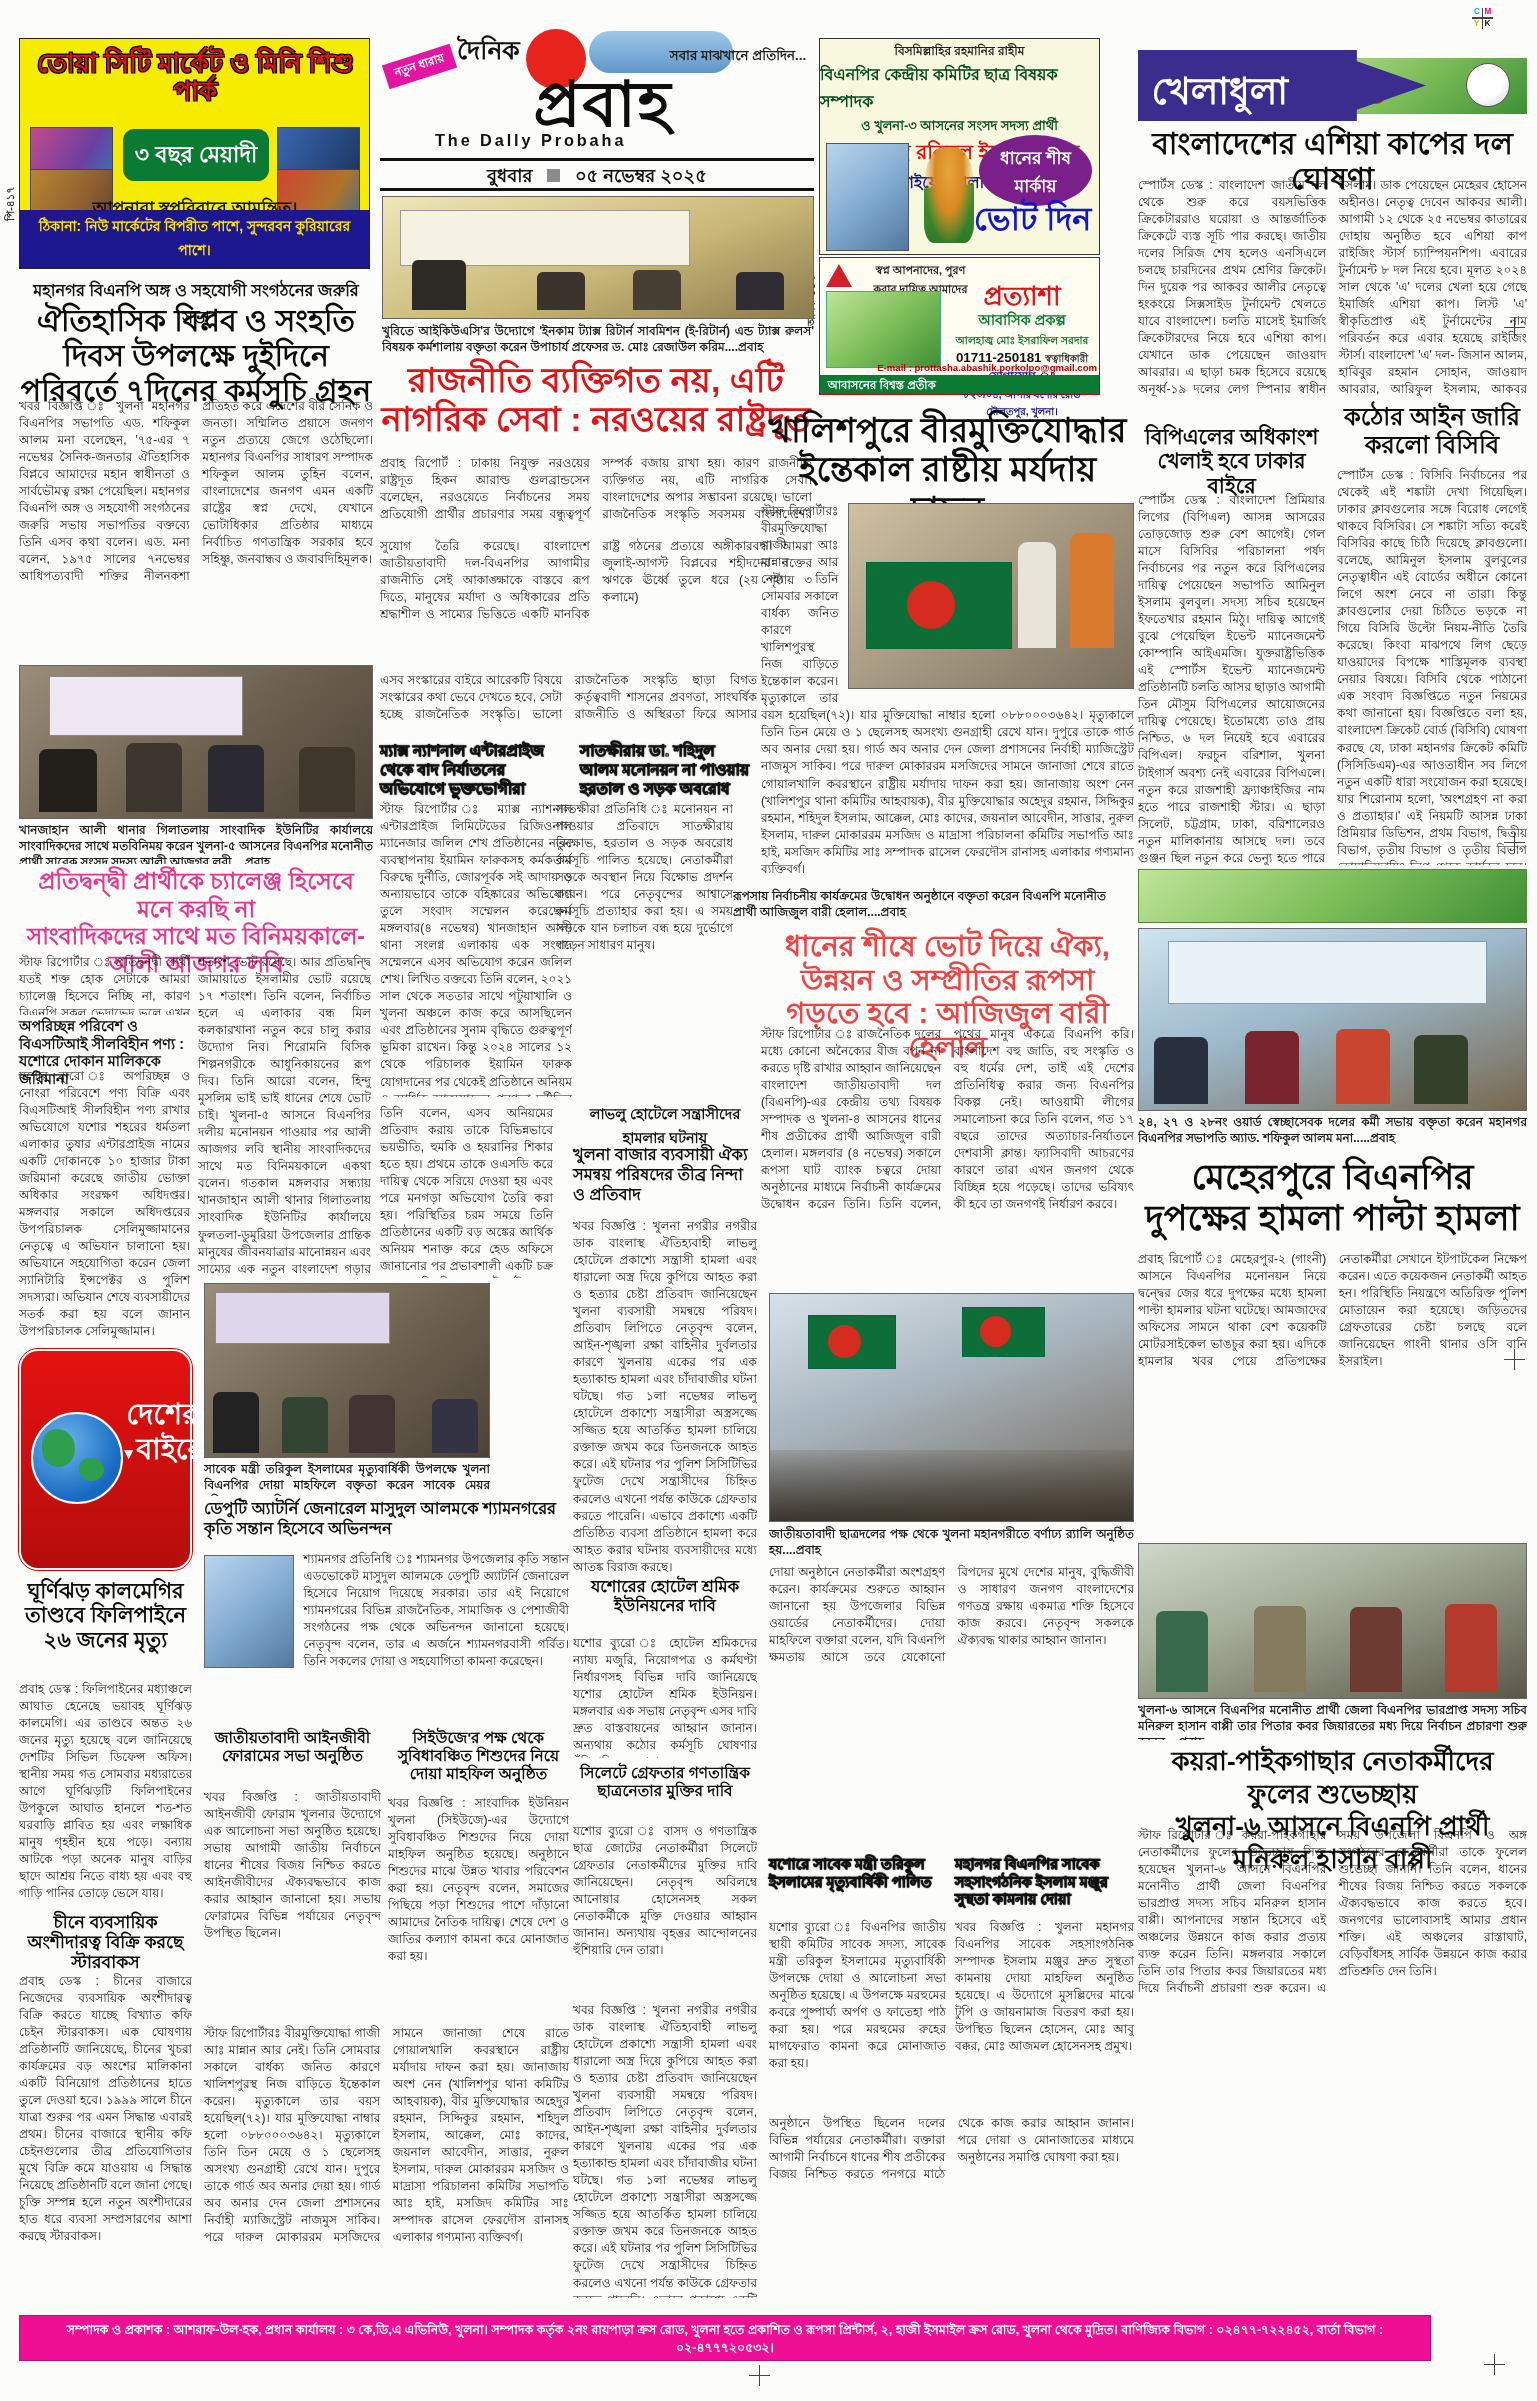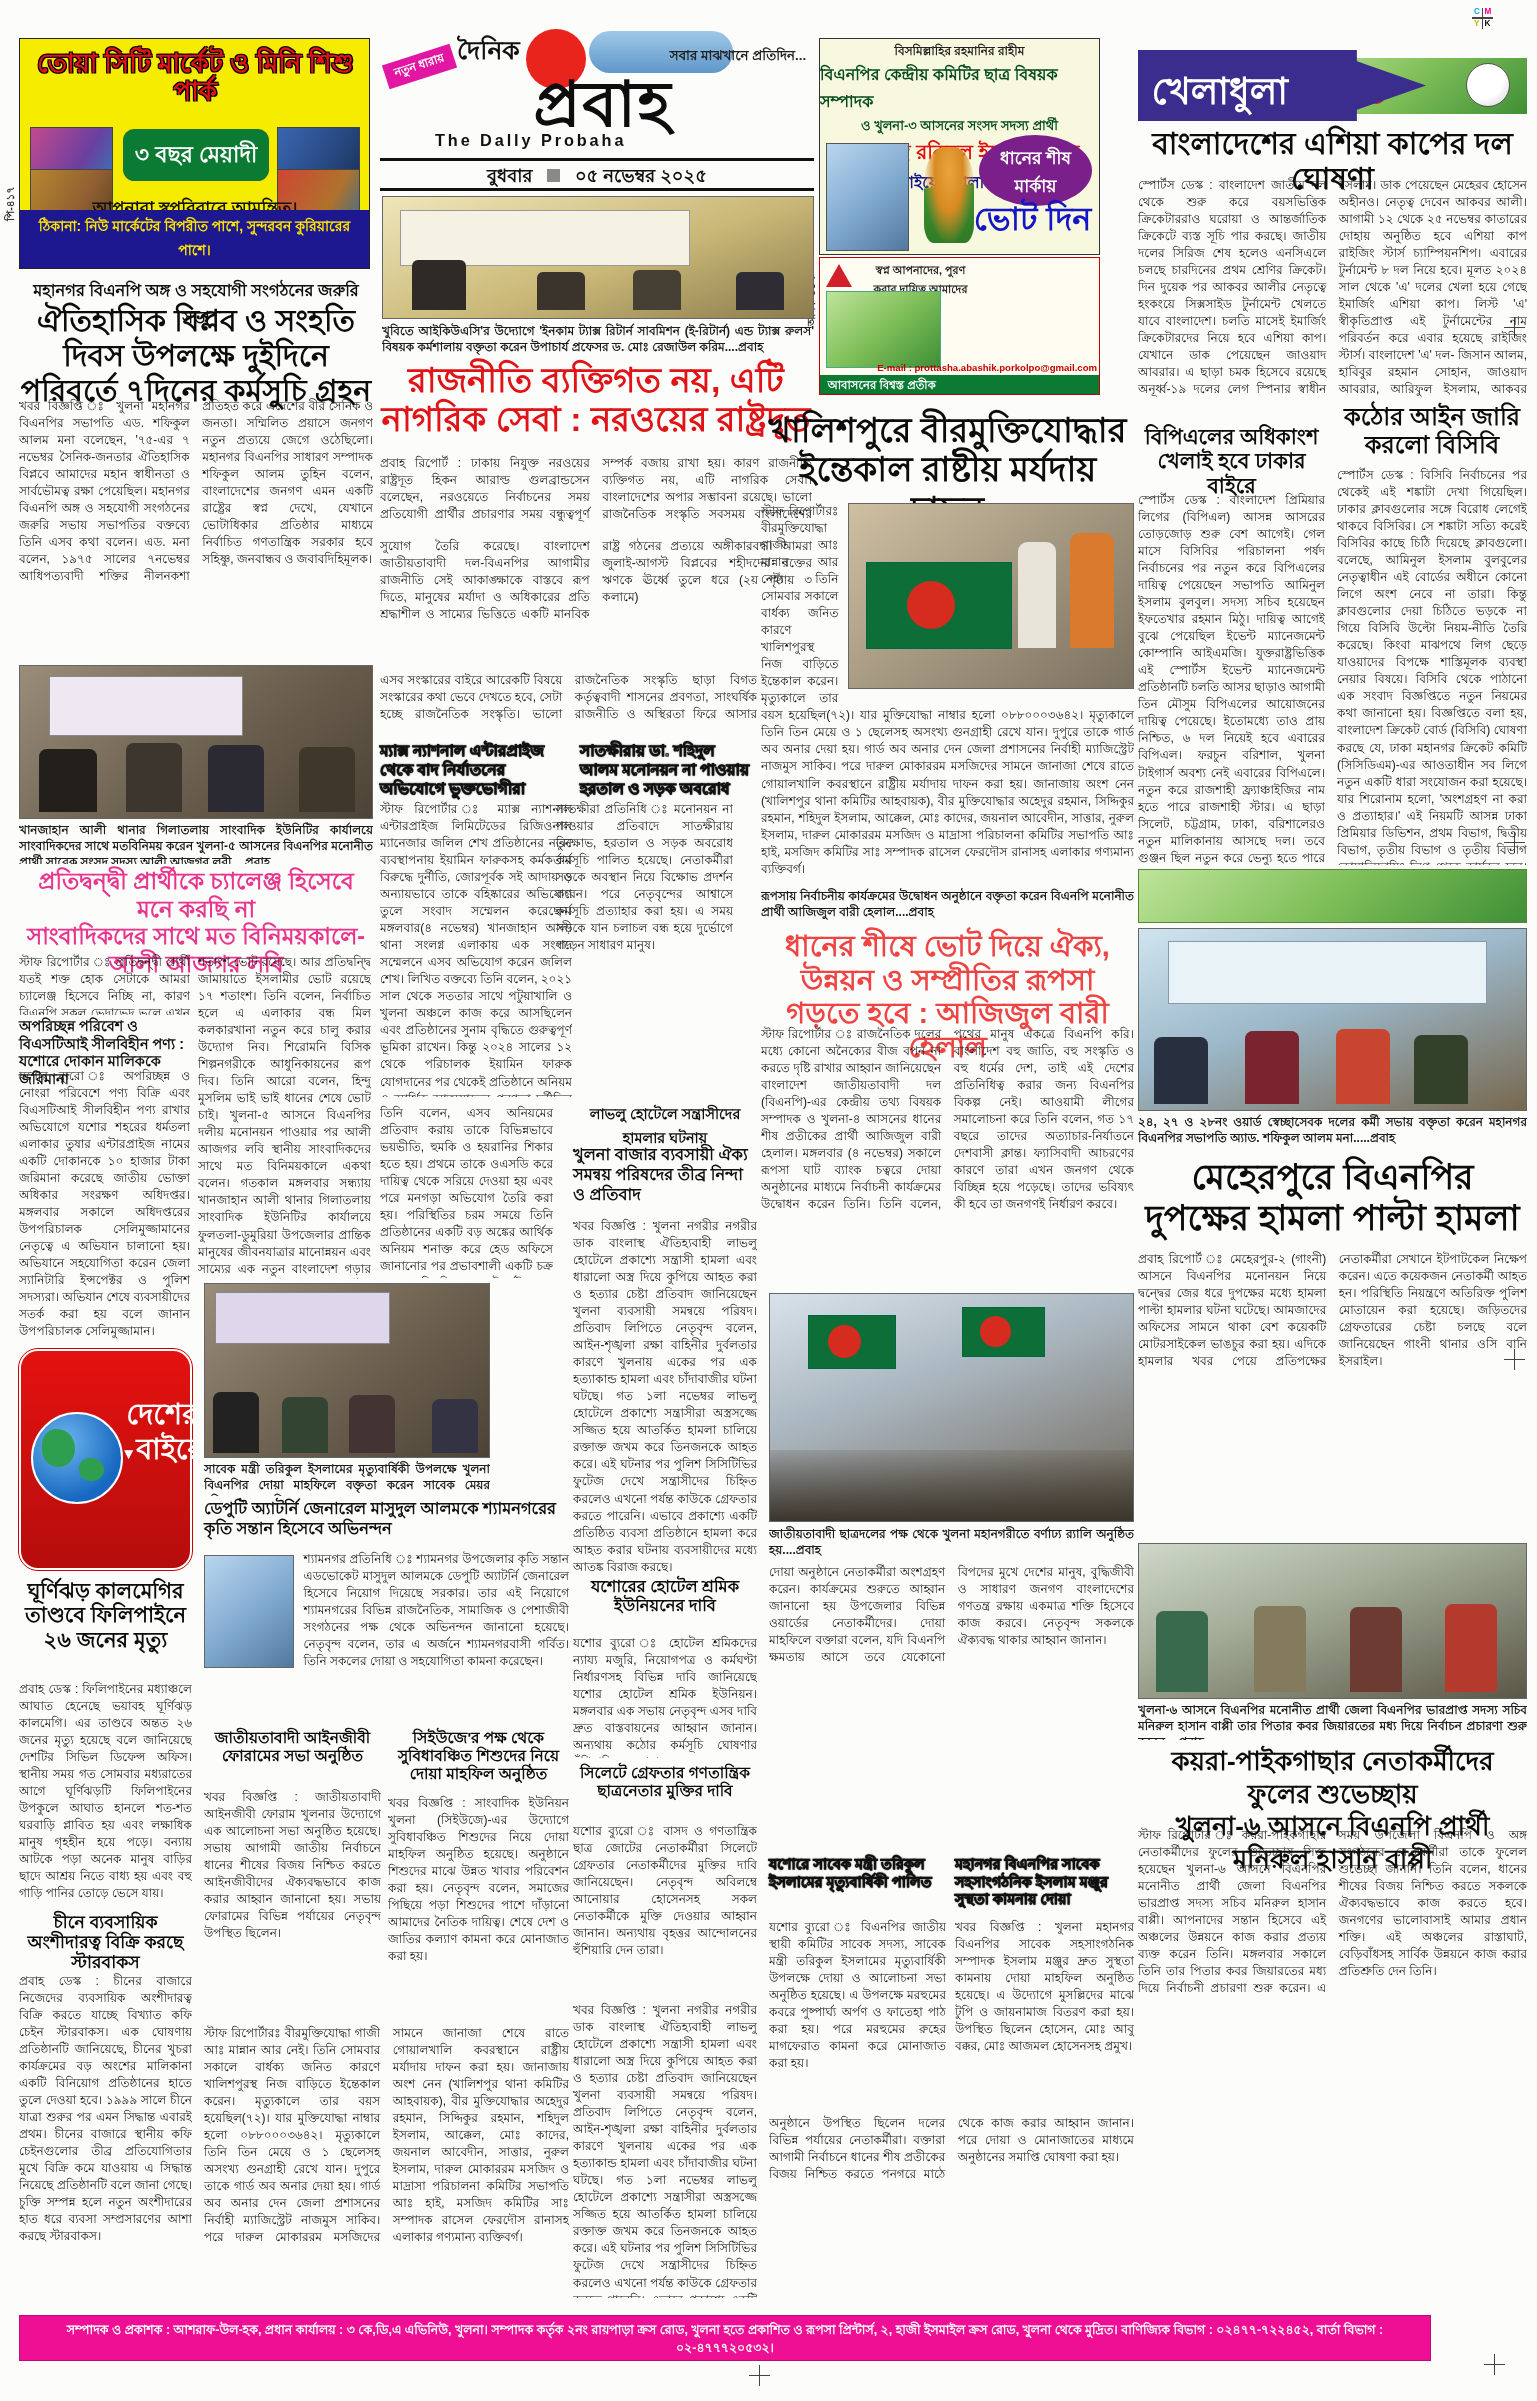--- a/index.html
+++ b/index.html
@@ -129,20 +129,32 @@
     <div style="position:absolute;right:7.7px;bottom:5.8px;font-weight:bold;font-size:32px;color:#1515c8;">ভোট দিন</div>
   </div>
 
   <div class="abs" style="left:819px;top:257px;width:281px;height:138px;background:#fffdf2;border:1.9px solid #c40000;">
     <div class="abs" style="left:5.8px;top:5.8px;width:0;height:0;border-left:13.4px solid transparent;border-right:13.4px solid transparent;border-bottom:23px solid #d21f2c;"></div>
     <div class="abs" style="left:38px;top:3.8px;width:125px;text-align:center;">
       <div style="font-weight:bold;font-size:11px;color:#222;">স্বপ্ন আপনাদের, পুরণ</div>
       <div style="font-weight:bold;font-size:11px;color:#222;">করার দায়িত্ব আমাদের</div>
     </div>
     <div class="abs ph-green" style="left:5.8px;top:33px;width:115px;height:77px;border:1px solid #4a8;"></div>
+    <div class="abs" style="left:127px;top:25px;width:150px;text-align:center;">
+      <div style="font-weight:bold;font-size:26px;color:#e0121a;line-height:1;">প্রত্যাশা</div>
+      <div style="font-weight:bold;font-size:14.4px;color:#0b7a33;">আবাসিক প্রকল্প</div>
+      <div style="font-weight:bold;font-size:10.6px;color:#0b7a33;">আলহাজ্ব মোঃ ইসরাফিল সরদার</div>
+      <div style="font-weight:bold;font-size:13.4px;color:#111;">
+        <span>01711-250181</span>
+        <span style="font-size:10px;color:#333;">স্বত্বাধিকারী</span>
+      </div>
+      <div style="font-weight:bold;font-size:11.5px;color:#15158c;">যোগাযোগ ঃ</div>
+      <div style="font-weight:bold;font-size:10px;color:#15158c;">৮২০/০৪, আপার যশোর রোড</div>
+      <div style="font-weight:bold;font-size:10px;color:#15158c;">দৌলতপুর, খুলনা।</div>
+    </div>
     <div class="abs" style="left:0;bottom:0;width:100%;height:19px;background:#0b7a33;">
       <span style="color:#fff;font-weight:bold;font-size:11.5px;padding-left:7.7px;line-height:19px;">আবাসনের বিশ্বস্ত প্রতীক</span>
     </div>
     <div class="abs" style="right:1.9px;bottom:21px;font-weight:bold;font-size:9.6px;color:#c40000;">E-mail : prottasha.abashik.porkolpo@gmail.com</div>
   </div>
 
   <div class="abs" style="left:1138px;top:50px;width:389px;height:71px;">
     <div class="abs ph-green" style="right:0;top:7.7px;width:240px;height:56px;border:none;">
       <div style="position:absolute;right:17.3px;top:5.8px;width:42px;height:42px;border-radius:50%;background:radial-gradient(circle at 35% 30%,#fff 55%,#cfcfcf 100%);border:1px solid #555;"></div>
       <div style="position:absolute;left:58px;top:3.8px;width:11.5px;height:46px;background:#e8d49a;border:1px solid #9a8a55;border-radius:5.8px;transform:rotate(14deg);"></div>
@@ -196,21 +208,21 @@
 
   <div class="abs" style="left:19px;top:868px;width:354px;text-align:center;">
     <div style="font-weight:bold;font-size:23px;color:#e8368f;line-height:1.2;">প্রতিদ্বন্দ্বী প্রার্থীকে চ্যালেঞ্জ হিসেবে মনে করছি না</div>
     <div style="font-weight:bold;font-size:23px;color:#e8368f;line-height:1.2;">সাংবাদিকদের সাথে মত বিনিময়কালে- আলী আজগর লবি</div>
   </div>
   <div class="abs bt clip" style="left:19px;top:954px;width:171px;height:61px;">স্টাফ রিপোর্টার ঃ প্রতিদ্বন্দ্বী প্রার্থী যতই শক্ত হোক সেটাকে আমরা চ্যালেঞ্জ হিসেবে নিচ্ছি না, কারণ বিএনপি সকল ভেদাভেদ ভুলে এখন ঐক্যবদ্ধ হয়েছে। বিএনপি একটি বড় দল। আমাদের ৩৭</div>
   <div class="abs outhl" style="left:19px;top:1018px;width:171px;font-size:14.4px;color:#111;-webkit-text-stroke:0;text-shadow:none;">অপরিচ্ছন্ন পরিবেশ ও বিএসটিআই সীলবিহীন পণ্য : যশোরে দোকান মালিককে জরিমানা</div>
   <div class="abs bt clip" style="left:19px;top:1068px;width:171px;height:275px;">যশোর ব্যুরো ঃ অপরিচ্ছন্ন ও নোংরা পরিবেশে পণ্য বিক্রি এবং বিএসটিআই সীলবিহীন পণ্য রাখার অভিযোগে যশোর শহরের ধর্মতলা এলাকার তুষার এন্টারপ্রাইজ নামের একটি দোকানকে ১০ হাজার টাকা জরিমানা করেছে জাতীয় ভোক্তা অধিকার সংরক্ষণ অধিদপ্তর। মঙ্গলবার সকালে অধিদপ্তরের উপপরিচালক সেলিমুজ্জামানের নেতৃত্বে এ অভিযান চালানো হয়। অভিযানে সহযোগিতা করেন জেলা স্যানিটারি ইন্সপেক্টর ও পুলিশ সদস্যরা। অভিযান শেষে ব্যবসায়ীদের সতর্ক করা হয় বলে জানান উপপরিচালক সেলিমুজ্জামান।</div>
   <div class="abs bt clip" style="left:198px;top:954px;width:173px;height:325px;">শতাংশ ভোট রয়েছে। আর প্রতিদ্বন্দ্বি জামায়াতে ইসলামীর ভোট রয়েছে ১৭ শতাংশ। তিনি বলেন, নির্বাচিত হলে এ এলাকার বন্ধ মিল কলকারখানা নতুন করে চালু করার উদ্যোগ নিব। শিরোমনি বিসিক শিল্পনগরীকে আধুনিকায়নের রূপ দিব। তিনি আরো বলেন, হিন্দু মুসলিম ভাই ভাই ধানের শেষে ভোট চাই। খুলনা-৫ আসনে বিএনপির দলীয় মনোনয়ন পাওয়ার পর আলী আজগর লবি স্থানীয় সাংবাদিকদের সাথে মত বিনিময়কালে একথা বলেন। গতকাল মঙ্গলবার সন্ধ্যায় খানজাহান আলী থানার গিলাতলায় সাংবাদিক ইউনিটির কার্যালয়ে ফুলতলা-ডুমুরিয়া উপজেলার প্রান্তিক মানুষের জীবনযাত্রার মানোন্নয়ন এবং সাম্যের এক নতুন বাংলাদেশ গড়ার লক্ষ্যে এ মত বিনিময় সভা অনুষ্ঠিত হয়। মতবিনিময় সভায় উপস্থিত ছিলেন খানজাহান আলী থানা বিএনপির সভাপতি কাজী মিজানুর রহমান, থানা বিএনপির সাবেক সভাপতি, ছাত্রদল নেতা ও বিএনপি এর অঙ্গ সংগঠনের নেতৃবৃন্দ।</div>
 
-  <div class="abs cap" style="left:761px;top:888px;width:373px;height:38px;overflow:hidden;">রূপসায় নির্বাচনীয় কার্যক্রমের উদ্বোধন অনুষ্ঠানে বক্তৃতা করেন বিএনপি মনোনীত প্রার্থী আজিজুল বারী হেলাল....প্রবাহ</div>
+  <div class="abs cap" style="left:733px;top:888px;width:373px;height:38px;overflow:hidden;">রূপসায় নির্বাচনীয় কার্যক্রমের উদ্বোধন অনুষ্ঠানে বক্তৃতা করেন বিএনপি মনোনীত প্রার্থী আজিজুল বারী হেলাল....প্রবাহ</div>
   <div class="abs hl" style="left:761px;top:930px;width:373px;font-size:29px;color:#ef4444;">ধানের শীষে ভোট দিয়ে ঐক্য, উন্নয়ন ও সম্প্রীতির রূপসা গড়তে হবে : আজিজুল বারী হেলাল</div>
   <div class="abs bt c2 clip" style="left:761px;top:1026px;width:373px;height:261px;">স্টাফ রিপোর্টার ঃ রাজনৈতিক দলের মধ্যে কোনো অনৈক্যের বীজ বপন না করতে দৃষ্টি রাখার আহ্বান জানিয়েছেন বাংলাদেশ জাতীয়তাবাদী দল (বিএনপি)-এর কেন্দ্রীয় তথ্য বিষয়ক সম্পাদক ও খুলনা-৪ আসনের ধানের শীষ প্রতীকের প্রার্থী আজিজুল বারী হেলাল। মঙ্গলবার (৪ নভেম্বর) সকালে রূপসা ঘাট ব্যাংক চত্বরে দোয়া অনুষ্ঠানের মাধ্যমে নির্বাচনী কার্যক্রমের উদ্বোধন করেন তিনি। তিনি বলেন, পথের মানুষ একত্রে বিএনপি করি। বাংলাদেশ বহু জাতি, বহু সংস্কৃতি ও বহু ধর্মের দেশ, তাই এই দেশের প্রতিনিধিত্ব করার জন্য বিএনপির বিকল্প নেই। আওয়ামী লীগের সমালোচনা করে তিনি বলেন, গত ১৭ বছরে তাদের অত্যাচার-নির্যাতনে দেশবাসী ক্লান্ত। ফ্যাসিবাদী আচরণের কারণে তারা এখন জনগণ থেকে বিচ্ছিন্ন হয়ে পড়েছে। তাদের ভবিষ্যৎ কী হবে তা জনগণই নির্ধারণ করবে।</div>
 
   <div class="abs" style="left:573px;top:1103px;width:184px;text-align:center;">
     <div style="font-weight:bold;font-size:14.4px;color:#111;">লাভলু হোটেলে সন্ত্রাসীদের</div>
     <div style="font-weight:bold;font-size:14.4px;color:#111;">হামলার ঘটনায়</div>
   </div>
   <div class="abs outhl" style="left:573px;top:1145px;width:184px;font-size:16.3px;color:#111;-webkit-text-stroke:0;text-shadow:none;">খুলনা বাজার ব্যবসায়ী ঐক্য সমন্বয় পরিষদের তীব্র নিন্দা ও প্রতিবাদ</div>
   <div class="abs bt clip" style="left:573px;top:1218px;width:184px;height:354px;">খবর বিজ্ঞপ্তি : খুলনা নগরীর নগরীর ডাক বাংলাস্থ ঐতিহ্যবাহী লাভলু হোটেলে প্রকাশ্যে সন্ত্রাসী হামলা এবং ধারালো অস্ত্র দিয়ে কুপিয়ে আহত করা ও হত্যার চেষ্টা প্রতিবাদ জানিয়েছেন খুলনা ব্যবসায়ী সমন্বয়ে পরিষদ। প্রতিবাদ লিপিতে নেতৃবৃন্দ বলেন, আইন-শৃঙ্খলা রক্ষা বাহিনীর দুর্বলতার কারণে খুলনায় একের পর এক হত্যাকান্ড হামলা এবং চাঁদাবাজীর ঘটনা ঘটছে। গত ১লা নভেম্বর লাভলু হোটেলে প্রকাশ্যে সন্ত্রাসীরা অস্ত্রসজ্জে সজ্জিত হয়ে আতর্কিত হামলা চালিয়ে রক্তাক্ত জখম করে তিনজনকে আহত করে। এই ঘটনার পর পুলিশ সিসিটিভির ফুটেজ দেখে সন্ত্রাসীদের চিহ্নিত করলেও এখনো পর্যন্ত কাউকে গ্রেফতার করতে পারেনি। এভাবে প্রকাশ্যে একটি প্রতিষ্ঠিত ব্যবসা প্রতিষ্ঠানে হামলা করে আহত করার ঘটনায় ব্যবসায়ীদের মধ্যে আতঙ্ক বিরাজ করছে।</div>
 

